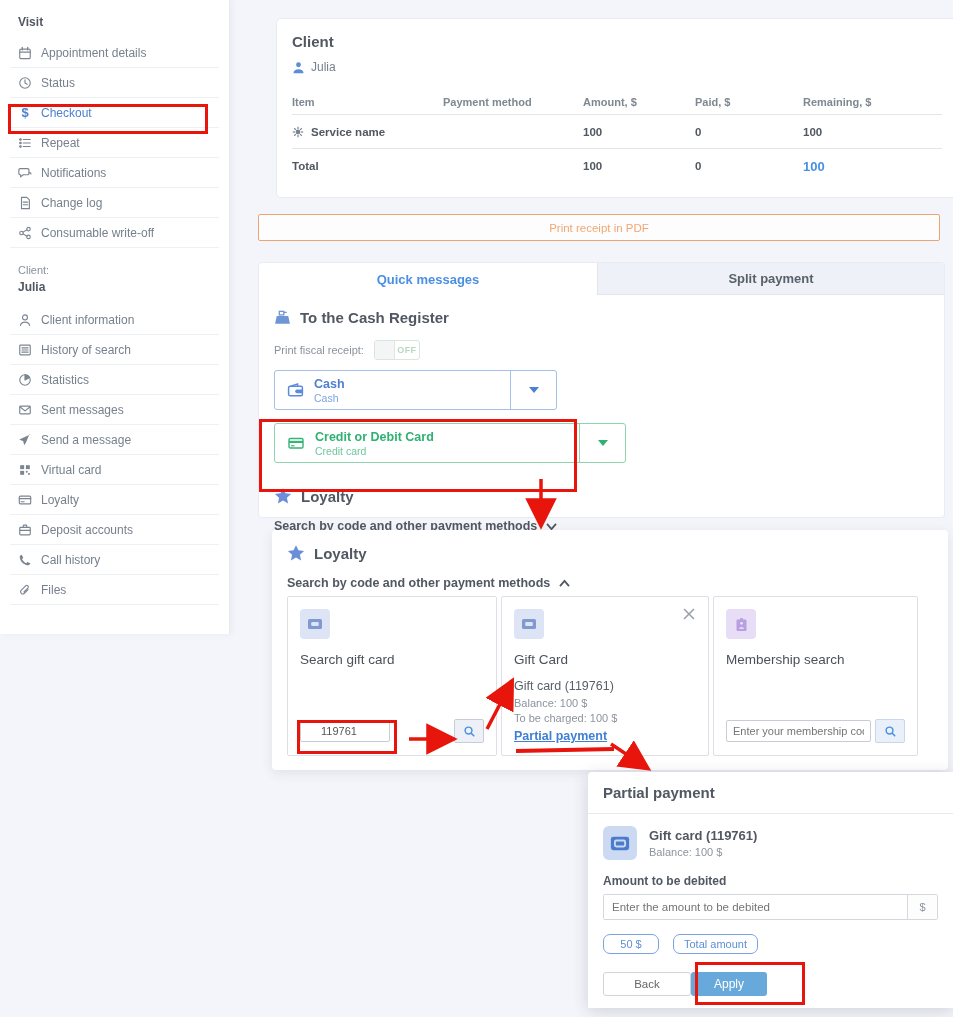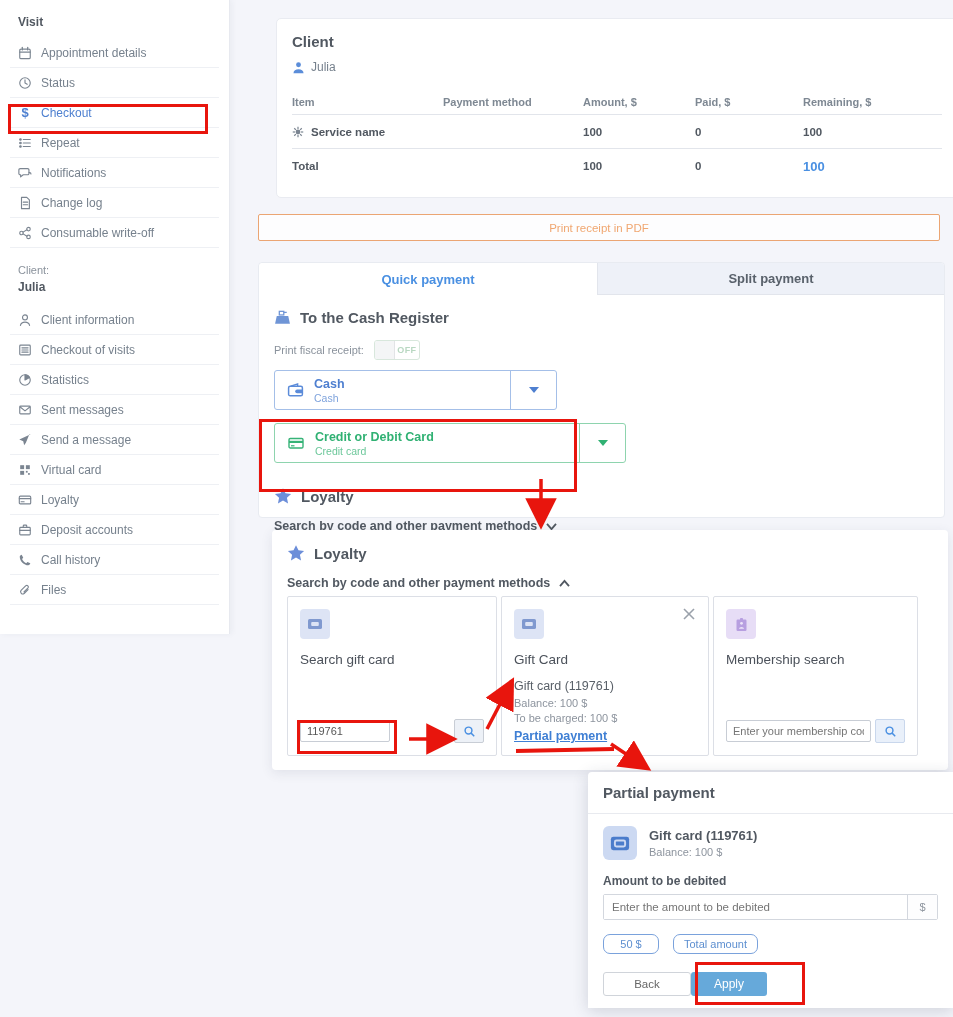--- a/index.html
+++ b/index.html
@@ -79,21 +79,21 @@
   .iconbox.purple { background:#e7ddf6; }
   .lcard-ttl { margin-top:13px; font-size:13.5px; color:#4b515a; }
   .gift-sub1 { margin-top:12px; font-size:12.5px; color:#5a6169; }
   .gift-sub2 { margin-top:4px; font-size:11px; color:#8d949e; }
   .gift-sub3 { margin-top:3px; font-size:11px; color:#8d949e; }
   .plink { position:absolute; left:12px; bottom:12px; font-size:12.5px; font-weight:bold;
            color:#3f7fd4; text-decoration:underline; cursor:pointer; }
   .close-x { position:absolute; top:10px; right:12px; cursor:pointer; line-height:0; }
   .inp-row { position:absolute; left:12px; right:12px; bottom:12px; display:flex; align-items:center; }
   .gift-inp { width:90px; height:22px; border:1px solid #c8cdd5; border-radius:2px; font-size:11px;
-              padding:0 6px; color:#555; font-family:inherit; }
+              padding:0 20px; color:#555; font-family:inherit; }
   .mem-inp { flex:1; height:22px; border:1px solid #c8cdd5; border-radius:2px; font-size:11px;
              padding:0 6px; color:#555; font-family:inherit; min-width:0; }
   .srch-btn { width:30px; height:24px; margin-left:4px; background:#edf1f7; border:1px solid #c8cdd5;
               border-radius:2px; display:flex; align-items:center; justify-content:center; cursor:pointer; }
   .srch-btn.lite { background:#e9f0fa; border-color:#c9d7ec; }
   .spacer { flex:1; }
 
   
   .modal { position:absolute; left:588px; top:772px; width:365px; height:236px; background:#fff;
            border-radius:4px 0 0 0; box-shadow:0 3px 16px rgba(40,50,80,.18); z-index:10; }
@@ -197,21 +197,21 @@
         </svg>
       <span>Client information</span>
     </div>
     <div class="sb-item">
       <svg class="icn" viewBox="0 0 16 16">
           <rect x="2" y="2.5" width="12" height="11" rx="1"></rect>
           <line x1="4.5" y1="5.5" x2="11.5" y2="5.5"></line>
           <line x1="4.5" y1="8" x2="11.5" y2="8"></line>
           <line x1="4.5" y1="10.5" x2="11.5" y2="10.5"></line>
         </svg>
-      <span>Checkout of visits</span>
+      <span>History of search</span>
     </div>
     <div class="sb-item">
       <svg class="icn" viewBox="0 0 16 16">
           <circle cx="8" cy="8" r="6"></circle>
           <path d="M8 8V2a6 6 0 0 1 5.2 3.2z" fill="#7b8591"></path>
         </svg>
       <span>Statistics</span>
     </div>
     <div class="sb-item">
       <svg class="icn" viewBox="0 0 16 16">
@@ -312,21 +312,21 @@
         <div>0</div>
         <div class="blue-val">100</div>
       </div>
     </div>
   </div>
 
   <div class="print-btn">Print receipt in PDF</div>
 
   <div class="tab-panel">
     <div class="tab-bar">
-      <div class="tab tab-active">Quick payment</div>
+      <div class="tab tab-active">Quick messages</div>
       <div class="tab tab-inactive">Split payment</div>
     </div>
     <div class="panel-body">
       <div class="section-title">
         <svg width="17" height="17" viewBox="0 0 16 16">
             <rect x="5" y="2.2" width="4.2" height="3.4" fill="none" stroke="#6f95d6" stroke-width="1.2"></rect>
             <line x1="9.2" y1="3.2" x2="12" y2="3.2" stroke="#6f95d6" stroke-width="1.2"></line>
             <path d="M2.6 6.6h10.8L15 13.8H1z" fill="#6f95d6"></path>
           </svg>
         <span>To the Cash Register</span>

